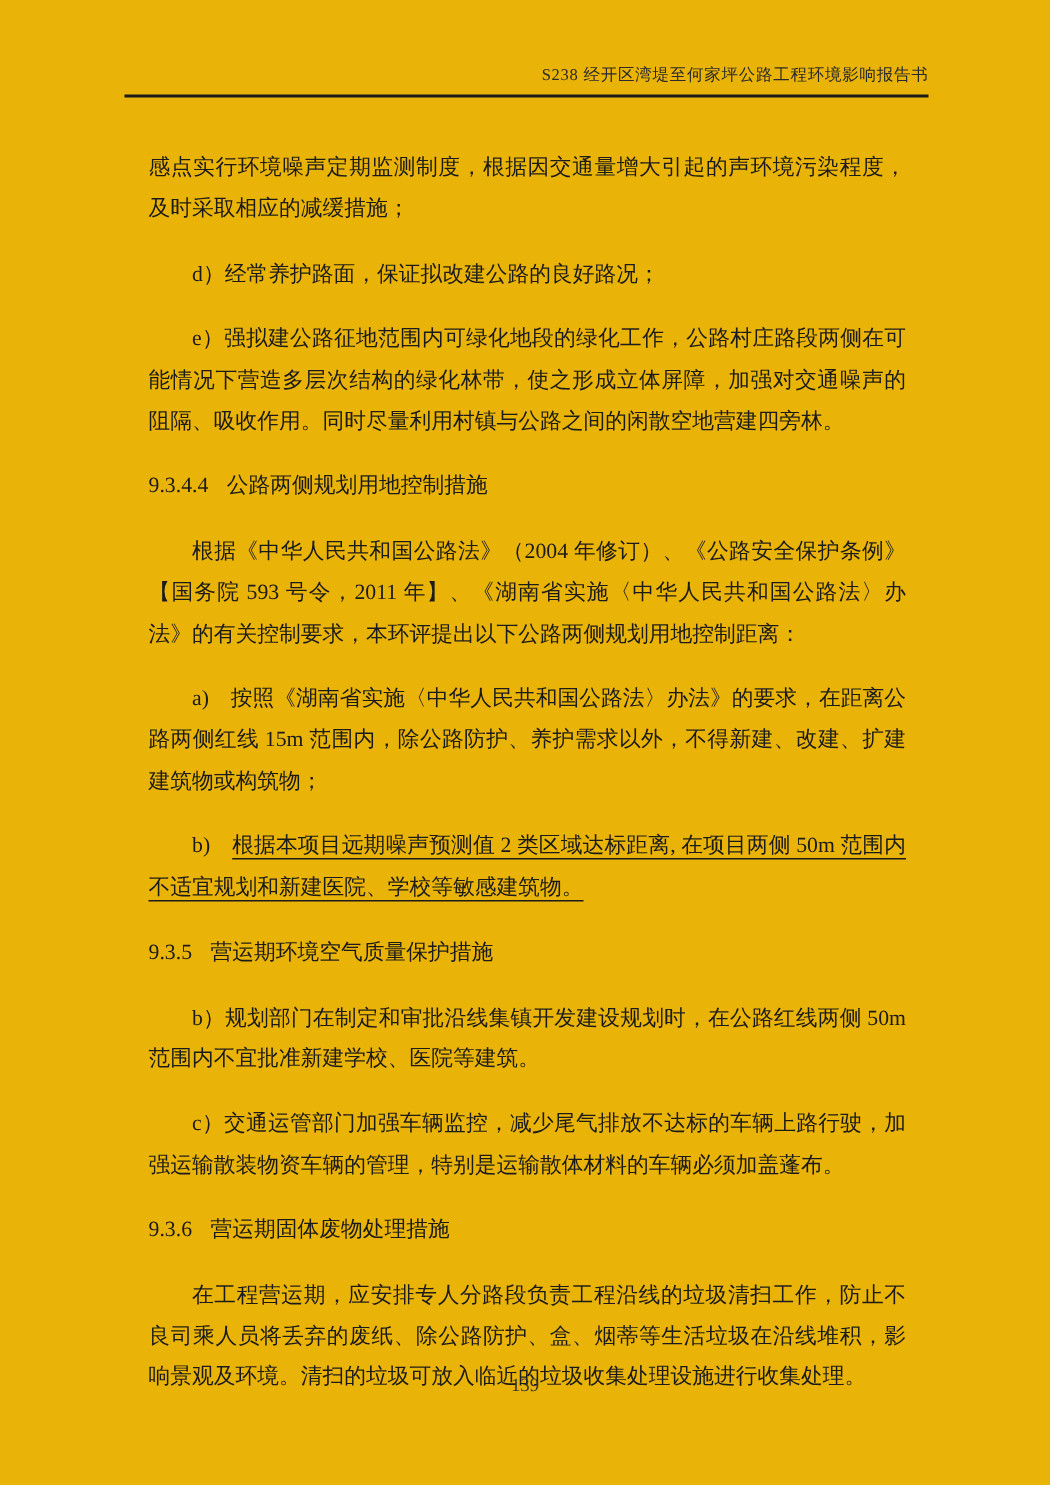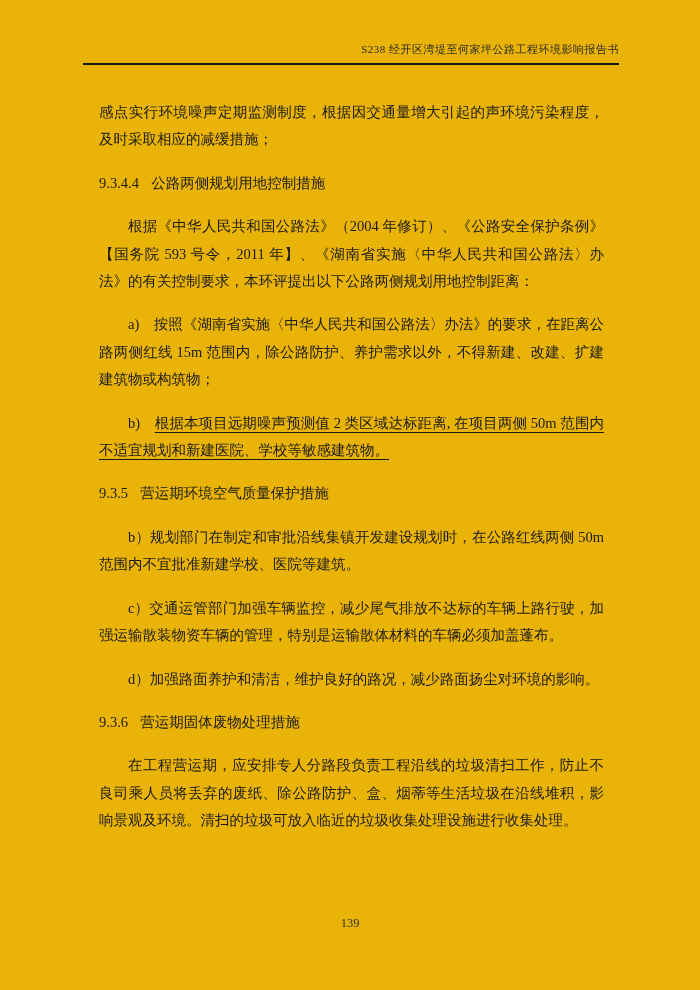--- a/index.html
+++ b/index.html
@@ -74,28 +74,29 @@
 </head>
 <body>
 
 <div class="page">
   <div class="header">
     <span>S238 经开区湾堤至何家坪公路工程环境影响报告书</span>
   </div>
 
   <div class="body-text">
       <p class="para continuation">感点实行环境噪声定期监测制度，根据因交通量增大引起的声环境污染程度，及时采取相应的减缓措施；</p>
+      <p class="para indent">d）经常养护路面，保证拟改建公路的良好路况；</p>
+      <p class="para indent">e）强拟建公路征地范围内可绿化地段的绿化工作，公路村庄路段两侧在可能情况下营造多层次结构的绿化林带，使之形成立体屏障，加强对交通噪声的阻隔、吸收作用。同时尽量利用村镇与公路之间的闲散空地营建四旁林。</p>
       <p class="para heading"><span class="h-num">9.3.4.4</span><span>公路两侧规划用地控制措施</span></p>
       <p class="para indent">根据《中华人民共和国公路法》（2004 年修订）、《公路安全保护条例》【国务院 593 号令，2011 年】、《湖南省实施〈中华人民共和国公路法〉办法》的有关控制要求，本环评提出以下公路两侧规划用地控制距离：</p>
       <p class="para indent">a)　按照《湖南省实施〈中华人民共和国公路法〉办法》的要求，在距离公路两侧红线 15m 范围内，除公路防护、养护需求以外，不得新建、改建、扩建建筑物或构筑物；</p>
       <p class="para indent-underline"><span>b)　</span><span class="underline">根据本项目远期噪声预测值 2 类区域达标距离, 在项目两侧 50m 范围内不适宜规划和新建医院、学校等敏感建筑物。</span></p>
       <p class="para heading"><span class="h-num">9.3.5</span><span>营运期环境空气质量保护措施</span></p>
       <p class="para indent">b）规划部门在制定和审批沿线集镇开发建设规划时，在公路红线两侧 50m 范围内不宜批准新建学校、医院等建筑。</p>
       <p class="para indent">c）交通运管部门加强车辆监控，减少尾气排放不达标的车辆上路行驶，加强运输散装物资车辆的管理，特别是运输散体材料的车辆必须加盖蓬布。</p>
-      <p class="para indent">d）加强路面养护和清洁，维护良好的路况，减少路面扬尘对环境的影响。</p>
       <p class="para heading"><span class="h-num">9.3.6</span><span>营运期固体废物处理措施</span></p>
       <p class="para indent">在工程营运期，应安排专人分路段负责工程沿线的垃圾清扫工作，防止不良司乘人员将丢弃的废纸、除公路防护、盒、烟蒂等生活垃圾在沿线堆积，影响景观及环境。清扫的垃圾可放入临近的垃圾收集处理设施进行收集处理。</p>
     </div>
 
   <div class="footer">
     <span>139</span>
   </div>
 </div>
 
 </body></html>

